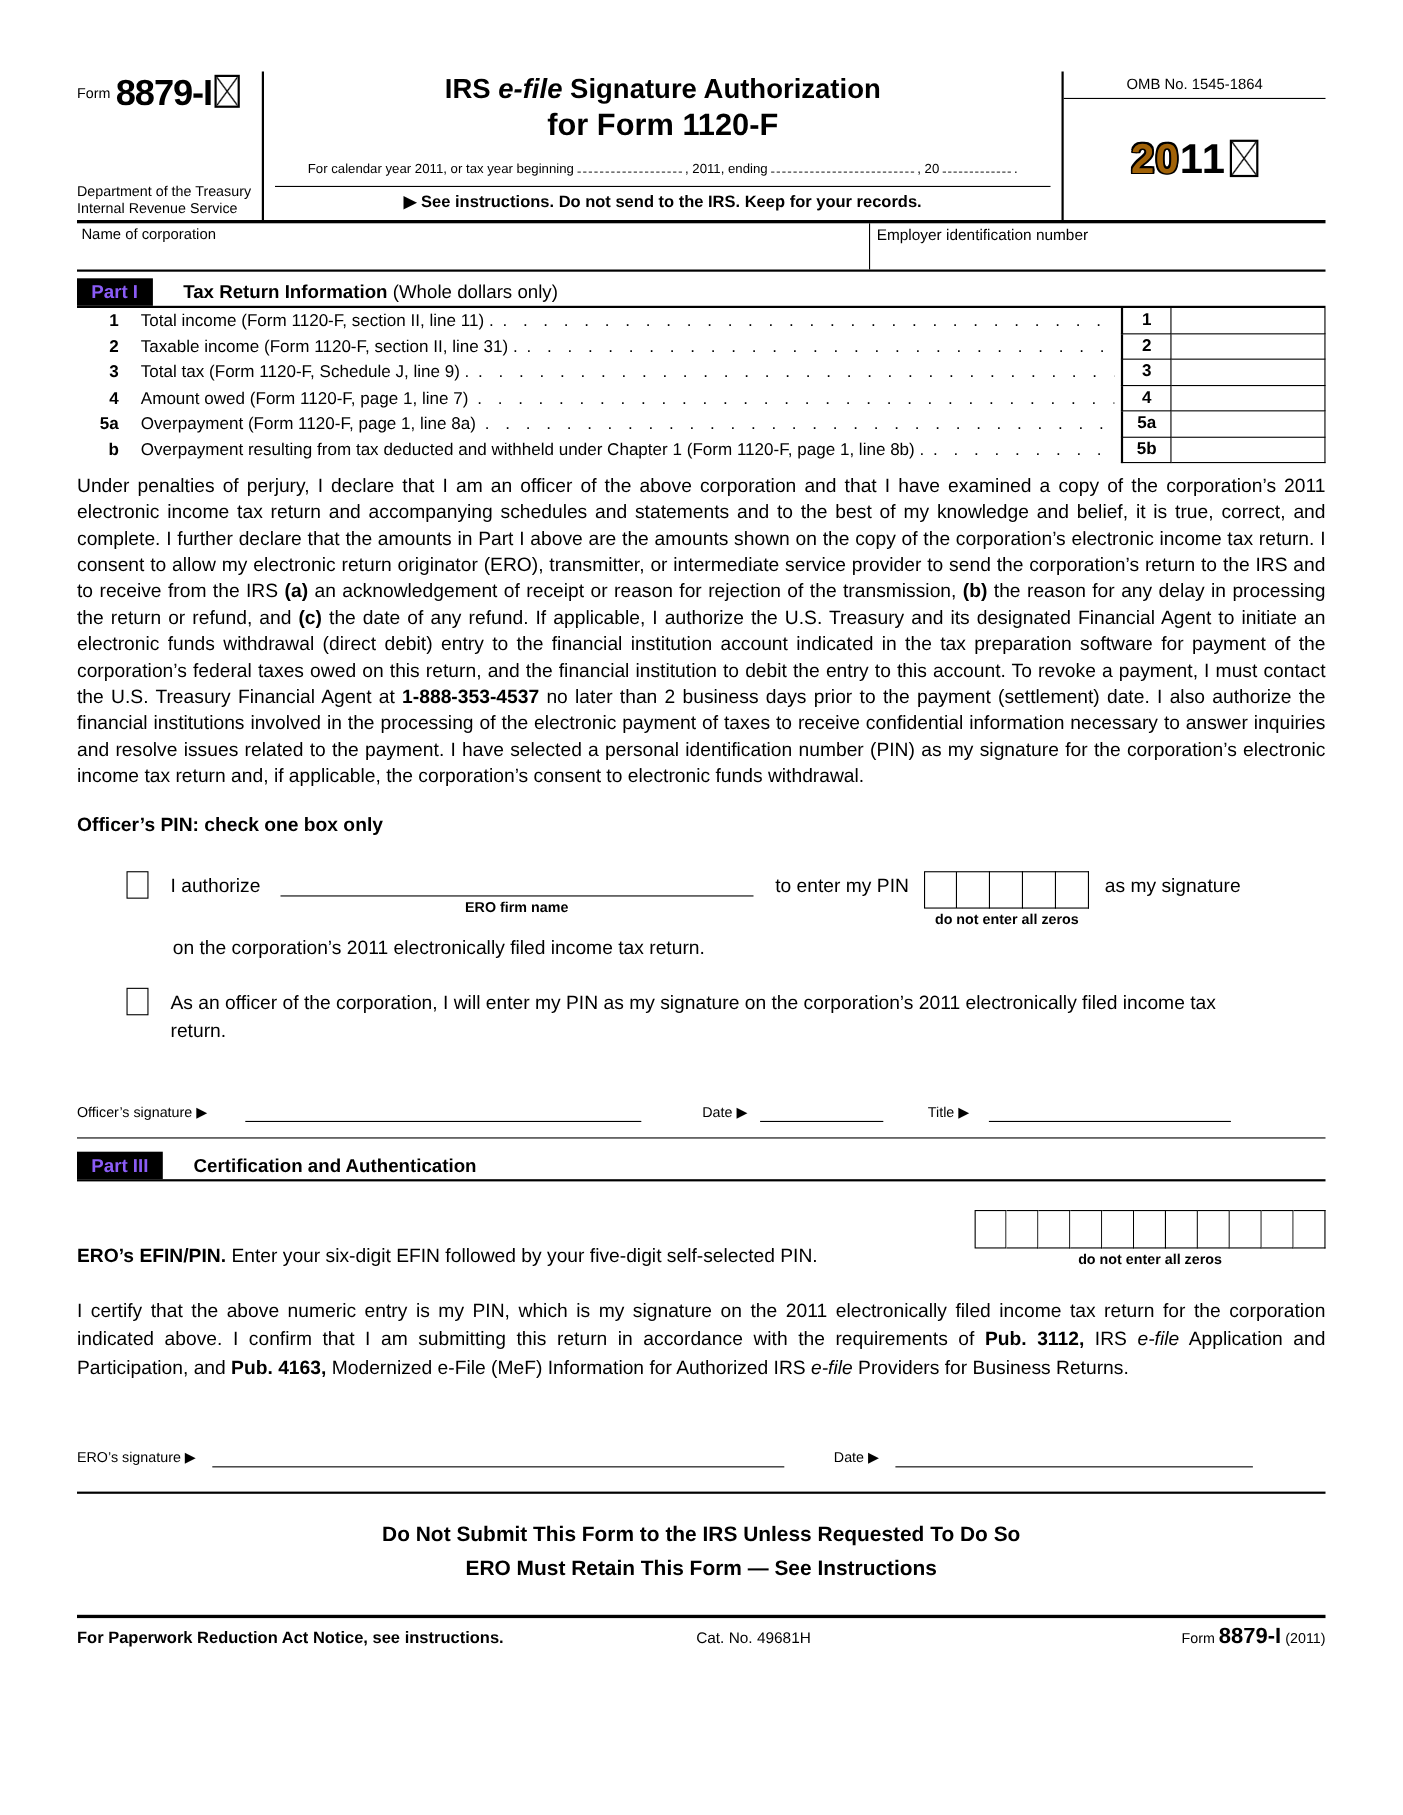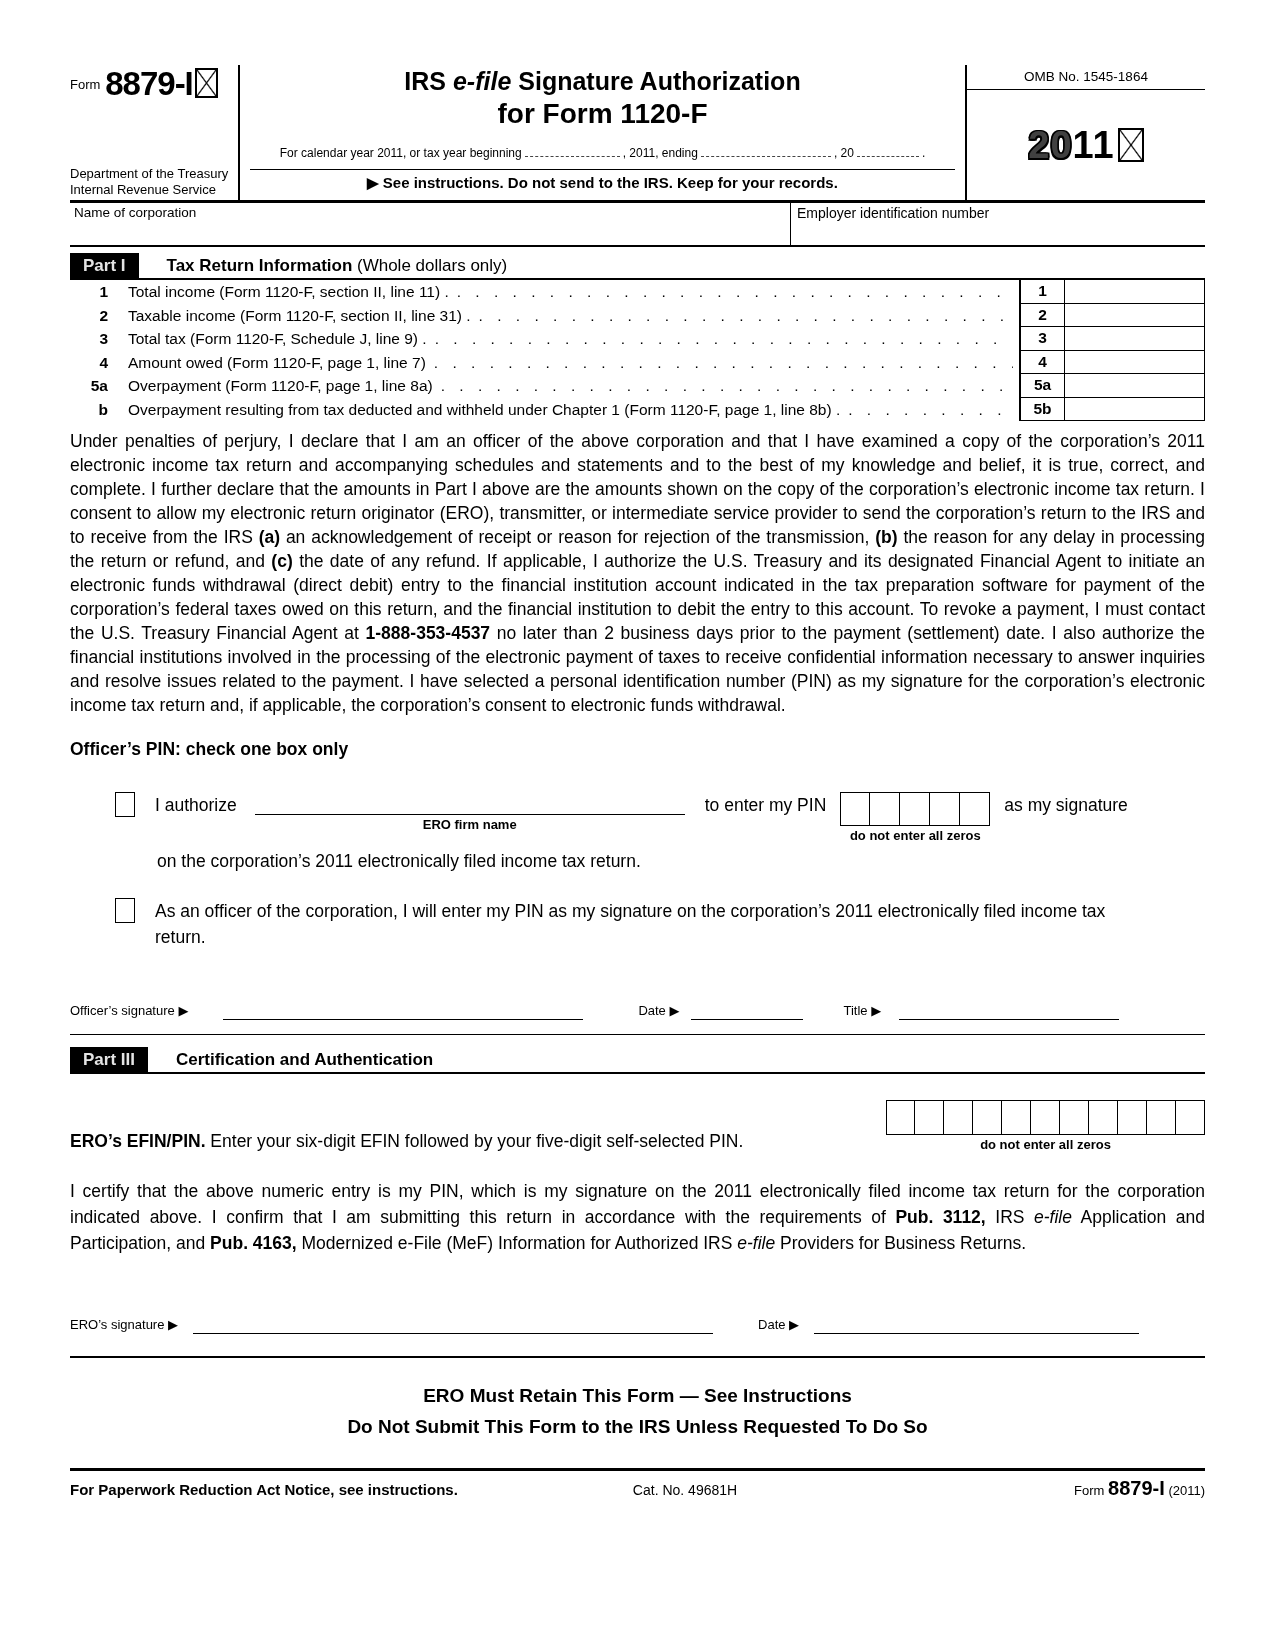--- a/index.html
+++ b/index.html
@@ -28,39 +28,39 @@
   .title2 { font-size:28px; font-weight:bold; margin-top:2px; }
   .calline { font-size:12px; margin-top:14px; white-space:nowrap; }
   .blank { display:inline-block; border-bottom:1.4px dashed #444; height:13px; margin:0 3px; }
   .blank.w1 { width:95px; } .blank.w2 { width:130px; } .blank.w3 { width:62px; }
   .see-instr { border-top:1.5px solid #000; font-weight:bold; font-size:15px; padding:4px 0 3px 0; margin-top:9px; }
   .hdr-right { width:238px; display:flex; flex-direction:column; text-align:center; }
   .omb { font-size:13.5px; padding:4px 0 5px 0; border-bottom:1.5px solid #000; }
   .yearwrap { flex:1; display:flex; align-items:center; justify-content:center; }
   .year { font-size:38px; font-weight:bold; letter-spacing:1px; }
   .year-outline {
-    color:#404040;
+    color:#a16207;
     text-shadow:-1.5px -1.5px 0 #000,1.5px -1.5px 0 #000,-1.5px 1.5px 0 #000,1.5px 1.5px 0 #000,-1.5px 0 0 #000,1.5px 0 0 #000,0 -1.5px 0 #000,0 1.5px 0 #000;
   }
   .xbox {
     display:inline-block; border:2px solid #000; background:
       linear-gradient(to top right, transparent calc(50% - 1.2px), #000 50%, transparent calc(50% + 1.2px)),
       linear-gradient(to bottom right, transparent calc(50% - 1.2px), #000 50%, transparent calc(50% + 1.2px));
   }
   .xbox-form { width:23px; height:30px; vertical-align:-3px; margin-left:2px; }
   .xbox-year { width:26px; height:34px; vertical-align:-4px; margin-left:3px; }
 
   
   .namerow { display:flex; border-top:3px solid #000; border-bottom:2.5px solid #000; height:47px; }
   .namecell { flex:1; font-size:13.5px; padding:2px 4px; }
   .eincell { width:415px; border-left:1.5px solid #000; font-size:14px; font-weight:normal; padding:2px 6px; }
 
   
   .partbar { display:flex; align-items:stretch; border-bottom:2.5px solid #000; }
-  .partlabel { background:#000; color:#e5e5e5; font-weight:bold; font-size:17px; padding:3px 13px 2px 13px; }
+  .partlabel { background:#000; color:#8b5cf6; font-weight:bold; font-size:17px; padding:3px 13px 2px 13px; }
   .parttitle { font-weight:bold; font-size:17px; padding:3px 0 2px 28px; white-space:nowrap; }
   .parttitle .note { font-weight:normal; }
   .mt6 { margin-top:6px; }
 
   
   .p1row { display:flex; align-items:stretch; height:23.5px; font-size:15.5px; }
   .p1num { width:38px; text-align:right; font-weight:bold; padding-top:3px; flex:none; }
   .p1label { margin-left:20px; padding-top:3px; white-space:nowrap; flex:none; }
   .p1leader { flex:1; min-width:0; overflow:hidden; white-space:nowrap; padding-top:3px; margin:0 6px 0 8px; word-spacing:10px; color:#000; }
   .p1box { width:46px; flex:none; border-left:2px solid #000; border-bottom:1.5px solid #000; border-right:1.5px solid #000; text-align:center; font-weight:bold; padding-top:2px; }
@@ -272,22 +272,22 @@
   <div class="sigrow" style="margin-top:58px;">
     <span class="lab">ERO’s signature ▶</span>
     <span class="sline" style="width:520px; margin-left:15px;"></span>
     <span class="lab" style="margin-left:45px;">Date ▶</span>
     <span class="sline" style="width:325px; margin-left:15px;"></span>
   </div>
 
   <hr class="rule2" style="margin-top:22px;">
 
   <div class="retain">
+    <div>Do Not Submit This Form to the IRS Unless Requested To Do So</div>
     <div>ERO Must Retain This Form — See Instructions</div>
-    <div>Do Not Submit This Form to the IRS Unless Requested To Do So</div>
   </div>
 
   <hr class="rule3" style="margin-top:26px;">
 
   <div class="footrow">
     <span class="foot-left">For Paperwork Reduction Act Notice, see instructions.</span>
     <span class="foot-cat">Cat. No. 49681H</span>
     <span class="foot-right"><span>Form </span><span class="num">8879-I</span><span> (2011)</span></span>
   </div>
 

